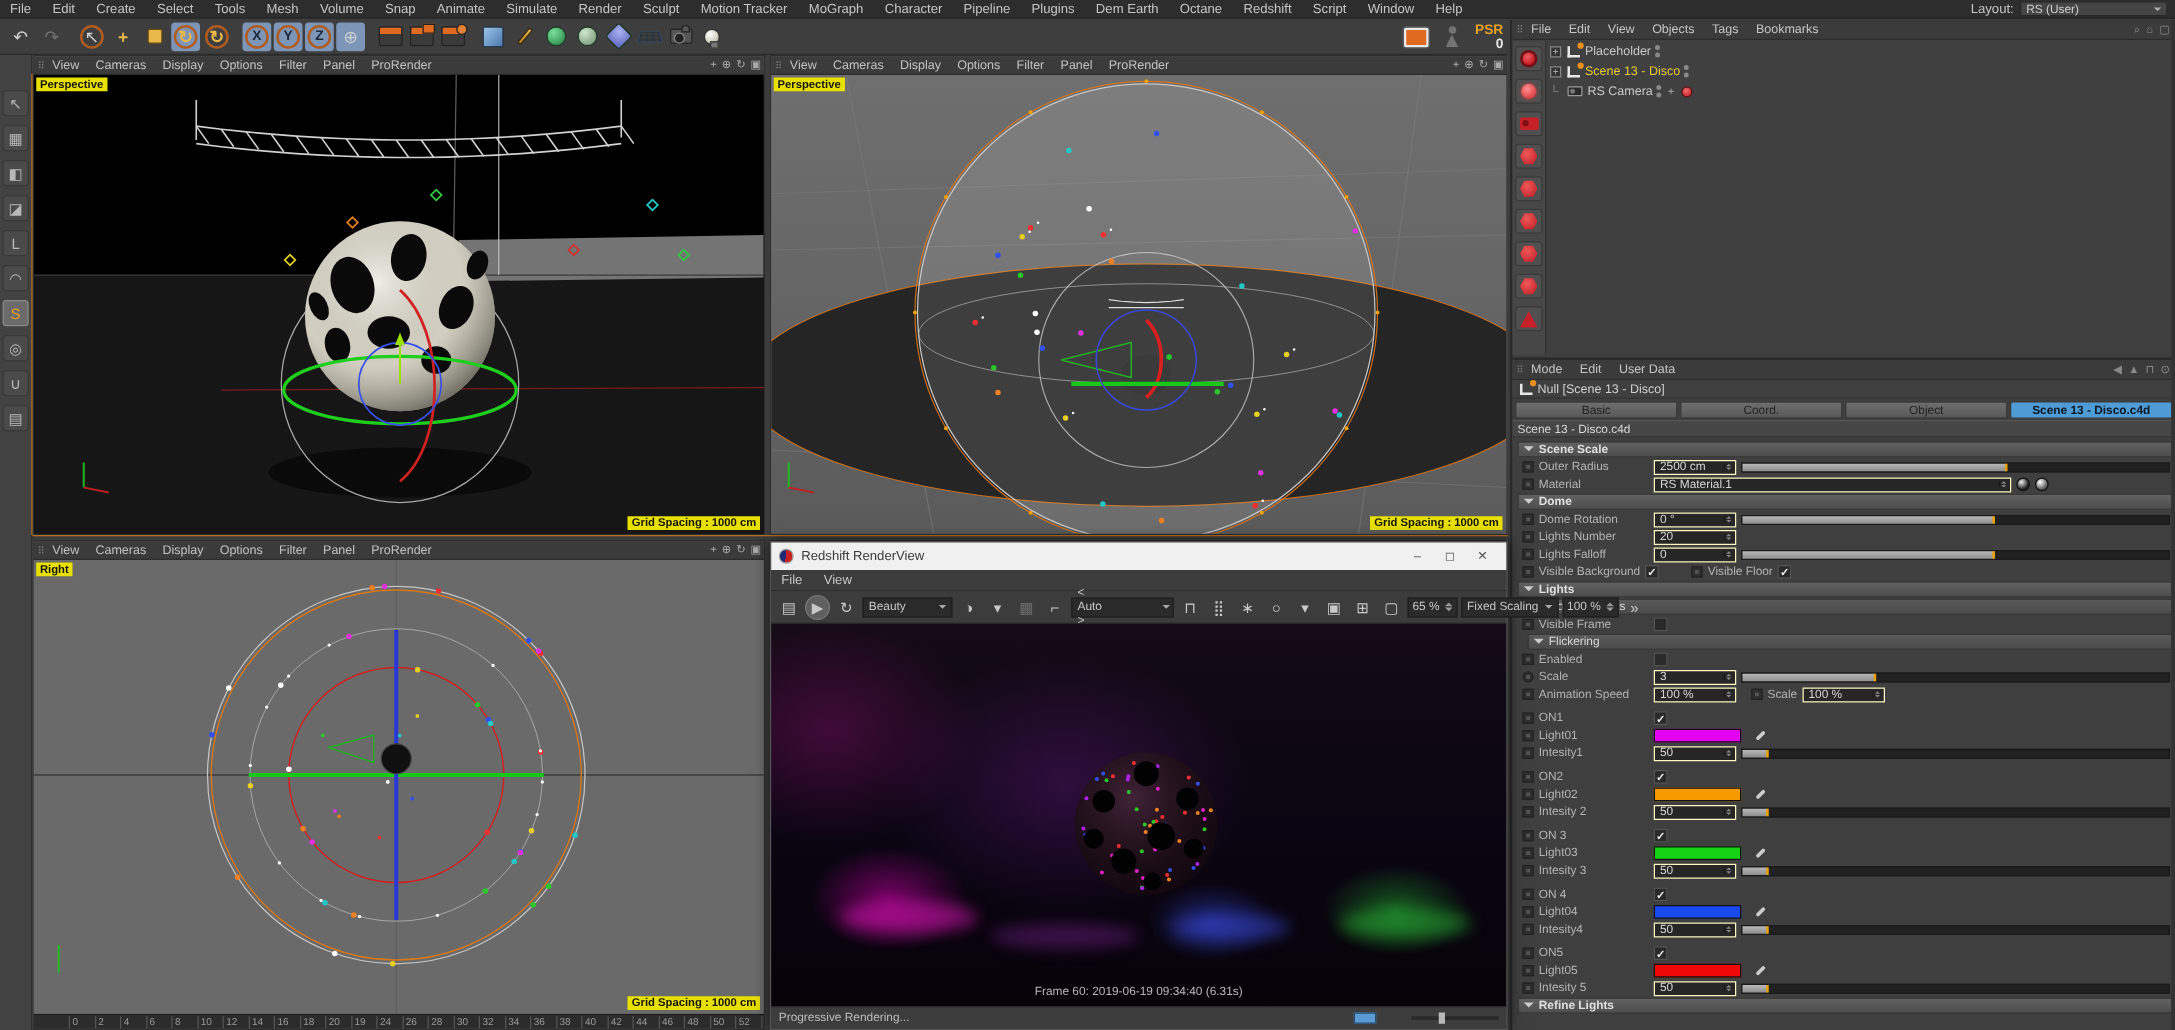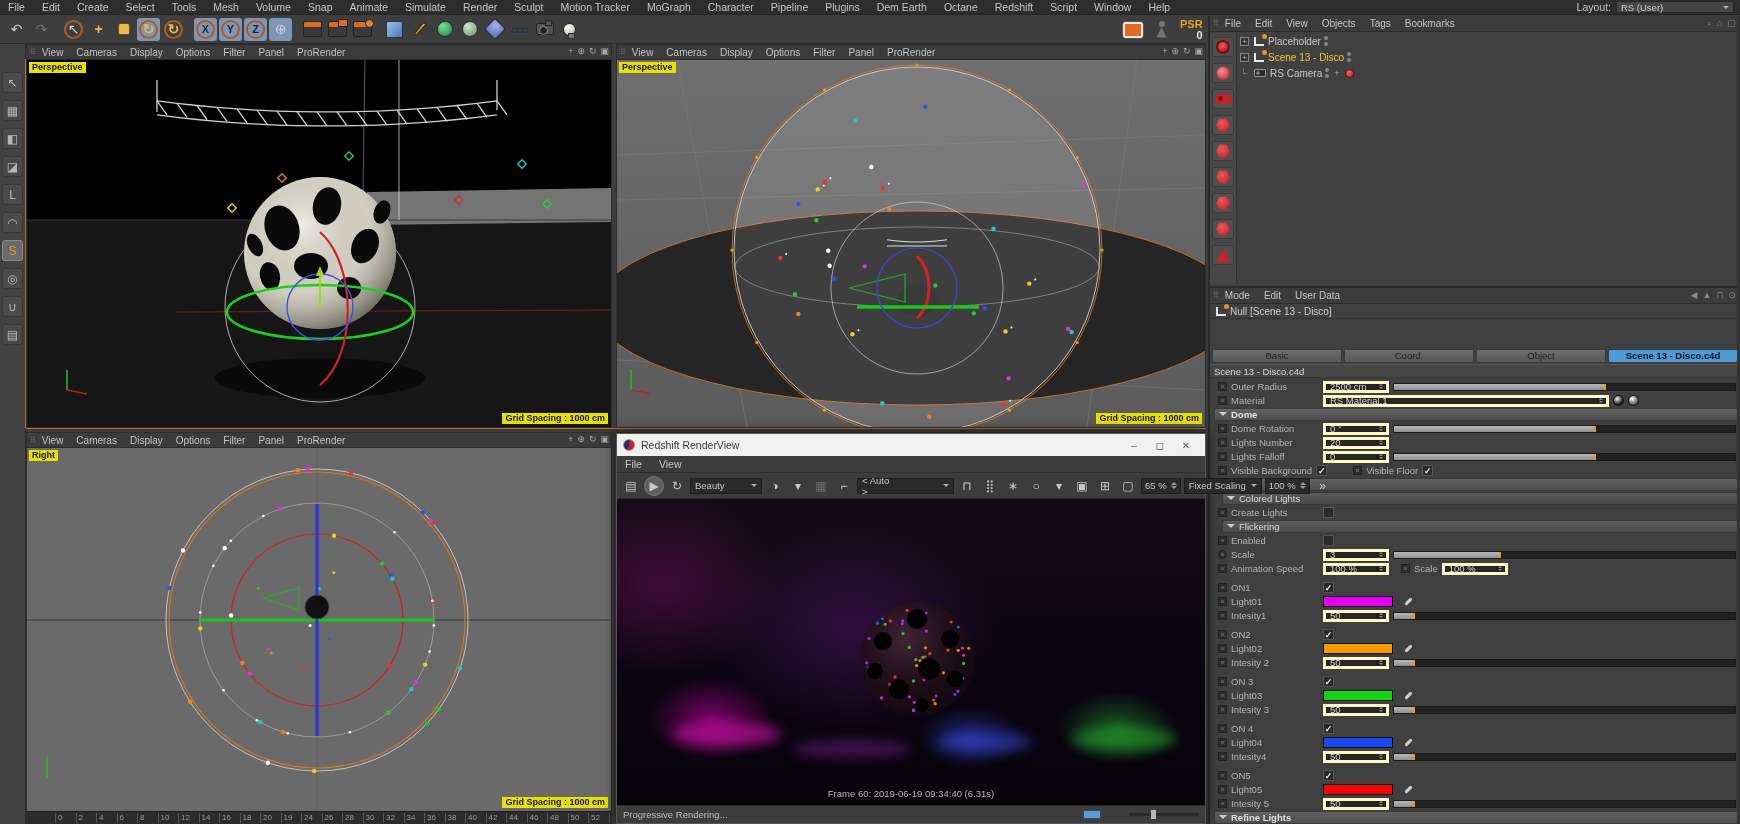--- a/index.html
+++ b/index.html
@@ -118,36 +118,36 @@
   .icon-cam2{width:12px;height:8px;background:#2a2a2a;border:1px solid #999;border-radius:1px;position:relative;margin:0 4px 0 2px;}
   .icon-cam2:before{content:"";position:absolute;left:1px;top:1px;width:4px;height:4px;border-radius:50%;background:#777;}
   .om-label.sel{color:#e8c832;}
   .om-dotcol{display:flex;flex-direction:column;gap:2px;margin-left:3px;}
   .om-target{color:#aaa;font-size:9px;margin-left:5px;}
   .om-redtag{width:9px;height:9px;border-radius:50%;background:radial-gradient(circle at 40% 35%,#f06868,#c01820);margin-left:5px;border:1px solid #601014;}
 
   
   #am{position:absolute;left:0;top:270px;right:0;bottom:0;background:#3f3f3f;border-top:2px solid #2a2a2a;}
   #am-objrow{height:15px;display:flex;align-items:center;padding-left:4px;background:#3f3f3f;border-bottom:1px solid #333;color:#cfcfcf;font-size:10px;}
-  #am-tabs{height:17px;display:flex;align-items:center;gap:2px;padding:1px 2px;background:#3f3f3f;margin-top:28px;}
+  #am-tabs{height:17px;display:flex;align-items:flex-end;gap:2px;padding:1px 2px;background:#3f3f3f;}
   .am-tab{flex:1;height:14px;background:linear-gradient(#6e6e6e,#585858);border:1px solid #3a3a3a;color:#222;font-size:9.5px;display:flex;align-items:center;justify-content:center;border-radius:2px;}
   .am-tab.sel{background:#4f9bd5;color:#0a1624;font-weight:bold;}
   #am-subtitle{height:14px;background:#464646;border-top:1px solid #555;border-bottom:1px solid #333;color:#d8d8d8;font-size:9.5px;display:flex;align-items:center;padding-left:4px;}
   #am-rows{padding-top:2px;overflow:hidden;}
   .am-h1{height:13px;margin:1px 2px 1px 4px;background:linear-gradient(#616161,#4e4e4e);border:1px solid #3a3a3a;border-radius:2px;display:flex;align-items:center;padding-left:4px;color:#e0e0e0;font-size:9.5px;font-weight:bold;gap:4px;}
   .am-h2{height:13px;margin:1px 2px 1px 12px;background:linear-gradient(#5a5a5a,#4a4a4a);border:1px solid #383838;border-radius:2px;display:flex;align-items:center;padding-left:4px;color:#dadada;font-size:9.5px;gap:4px;}
   .tri{width:0;height:0;border:4px solid transparent;border-top-color:#ccc;margin-top:3px;}
   .am-row{height:13px;margin:0 4px 1px 8px;display:flex;align-items:center;gap:4px;}
   .am-gap{height:5px;}
   .pfx{width:9px;height:9px;background:#2e2e2e;border:1px solid #222;flex:none;position:relative;}
   .pfx:after{content:"";position:absolute;left:2px;top:2px;width:3px;height:3px;background:#555;}
   .pfx.key{border-radius:50%;}
   .am-lbl{width:88px;color:#b4b4b4;font-size:9.5px;white-space:nowrap;overflow:hidden;flex:none;}
   .am-lbl.auto{width:auto;}
-  .vbox{width:66px;height:12px;background:#262626;border:3px solid #fef9c3;color:#d6d6d6;font-size:9.5px;display:flex;align-items:center;padding:0 2px 0 4px;flex:none;}
+  .vbox{width:66px;height:12px;background:#262626;border:1px solid #fef9c3;color:#d6d6d6;font-size:9.5px;display:flex;align-items:center;padding:0 2px 0 4px;flex:none;}
   .vbox .sp{flex:1;}
   .vbox .stp{width:7px;display:flex;flex-direction:column;align-items:center;border-left:1px solid #1a1a1a;gap:1px;}
   .vbox .stp i{width:0;height:0;border:2px solid transparent;}
   .vbox .stp .u{border-bottom-color:#888;border-top-width:0;}
   .vbox .stp .d{border-top-color:#888;border-bottom-width:0;}
   .track{flex:1;height:8px;background:#212121;border:1px solid #1a1a1a;position:relative;}
   .fill{position:absolute;left:0;top:0;bottom:0;background:linear-gradient(#b8b8b8,#8e8e8e);}
   .fill:after{content:"";position:absolute;right:-1px;top:0;bottom:0;width:2px;background:#e8a000;}
   .chk{width:11px;height:11px;background:#2a2a2a;border:1px solid #555;color:#ededed;font-size:9px;line-height:10px;text-align:center;font-weight:bold;flex:none;}
   .swatch{width:70px;height:11px;border:1px solid #111;flex:none;}
@@ -595,21 +595,21 @@
         <div class="rv-icon active">▶</div>
         <div class="rv-icon">↻</div>
         <div class="rv-select" style="width: 72px;">
           <span>Beauty</span>
           <span class="caret-dn"></span>
         </div>
         <div class="rv-icon">◑</div>
         <div class="rv-icon">▾</div>
         <div class="rv-icon dim">▦</div>
         <div class="rv-icon">⌐</div>
-        <div class="rv-select" style="width: 97px; gap: 48px;">
+        <div class="rv-select" style="width: 82px; gap: 48px;">
           <span>&lt; Auto &gt;</span>
           <span class="caret-dn"></span>
         </div>
         <div class="rv-icon">⊓</div>
         <div class="rv-icon">⣿</div>
         <div class="rv-icon">∗</div>
         <div class="rv-icon">○</div>
         <div class="rv-icon">▾</div>
         <div class="rv-icon">▣</div>
         <div class="rv-icon">⊞</div>
@@ -829,20 +829,24 @@
         <span>Null [Scene 13 - Disco]</span>
       </div>
       <div id="am-tabs">
           <div class="am-tab">Basic</div>
           <div class="am-tab">Coord.</div>
           <div class="am-tab">Object</div>
           <div class="am-tab sel">Scene 13 - Disco.c4d</div>
         </div>
       <div id="am-subtitle">Scene 13 - Disco.c4d</div>
       <div id="am-rows">
+          <div class="am-h1">
+            <span class="tri"></span>
+            <span>Scene Scale</span>
+          </div>
           <div class="am-row">
             <span class="pfx"></span>
             <span class="am-lbl">Outer Radius</span>
             <span class="vbox">
               <span>2500 cm</span>
               <span class="sp"></span>
               <span class="stp">
                 <i class="u"></i>
                 <i class="d"></i>
               </span>
@@ -923,21 +927,21 @@
           <div class="am-h1">
             <span class="tri"></span>
             <span>Lights</span>
           </div>
           <div class="am-h2">
             <span class="tri"></span>
             <span>Colored Lights</span>
           </div>
           <div class="am-row">
             <span class="pfx"></span>
-            <span class="am-lbl">Create Lights</span>
+            <span class="am-lbl">Visible Frame</span>
             <span class="chk"></span>
           </div>
           <div class="am-h2">
             <span class="tri"></span>
             <span>Flickering</span>
           </div>
           <div class="am-row">
             <span class="pfx"></span>
             <span class="am-lbl">Enabled</span>
             <span class="chk"></span>

